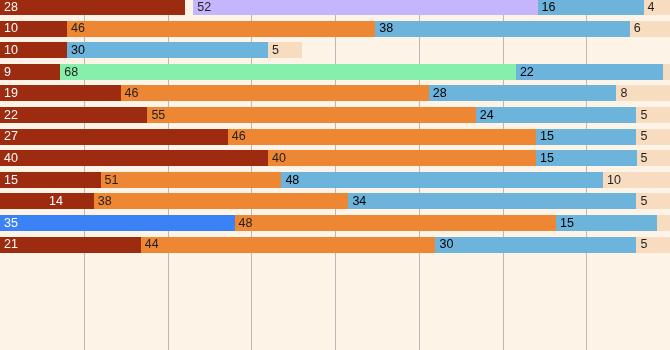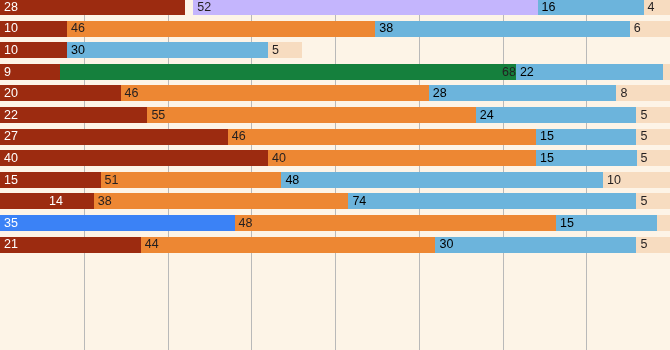--- a/index.html
+++ b/index.html
@@ -123,33 +123,33 @@
           <span class="seg-label">30</span>
         </div>
         <div class="seg s3" style="width: 33.5px; background: rgb(247, 220, 192);">
           <span class="seg-label">5</span>
         </div>
       </div>
       <div class="row">
         <div class="seg s0" style="width: 60.3px; background: rgb(156, 43, 16);">
           <span class="seg-label">9</span>
         </div>
-        <div class="seg s1" style="width: 455.6px; background: #15803d; justify-content: flex-end;">
+        <div class="seg s1" style="width: 455.6px; background: #86efac;">
           <span class="seg-label">68</span>
         </div>
         <div class="seg s2" style="width: 147.4px; background: rgb(108, 180, 220);">
           <span class="seg-label">22</span>
         </div>
         <div class="seg s3" style="width: 6.7px; background: rgb(247, 220, 192);">
           <span class="seg-label"></span>
         </div>
       </div>
       <div class="row">
         <div class="seg s0" style="width: 120.6px; background: rgb(156, 43, 16);">
-          <span class="seg-label">20</span>
+          <span class="seg-label">19</span>
         </div>
         <div class="seg s1" style="width: 308.2px; background: rgb(237, 135, 51);">
           <span class="seg-label">46</span>
         </div>
         <div class="seg s2" style="width: 187.6px; background: rgb(108, 180, 220);">
           <span class="seg-label">28</span>
         </div>
         <div class="seg s3" style="width: 53.6px; background: rgb(247, 220, 192);">
           <span class="seg-label">8</span>
         </div>
@@ -211,21 +211,21 @@
         </div>
       </div>
       <div class="row">
         <div class="seg s0" style="width: 93.8px; background: rgb(156, 43, 16); padding-left: 45px;">
           <span class="seg-label">14</span>
         </div>
         <div class="seg s1" style="width: 254.6px; background: rgb(237, 135, 51);">
           <span class="seg-label">38</span>
         </div>
         <div class="seg s2" style="width: 288.1px; background: rgb(108, 180, 220);">
-          <span class="seg-label">74</span>
+          <span class="seg-label">34</span>
         </div>
         <div class="seg s3" style="width: 33.5px; background: rgb(247, 220, 192);">
           <span class="seg-label">5</span>
         </div>
       </div>
       <div class="row">
         <div class="seg s0" style="width: 234.5px; background: #3b82f6;">
           <span class="seg-label">35</span>
         </div>
         <div class="seg s1" style="width: 321.6px; background: rgb(237, 135, 51);">

